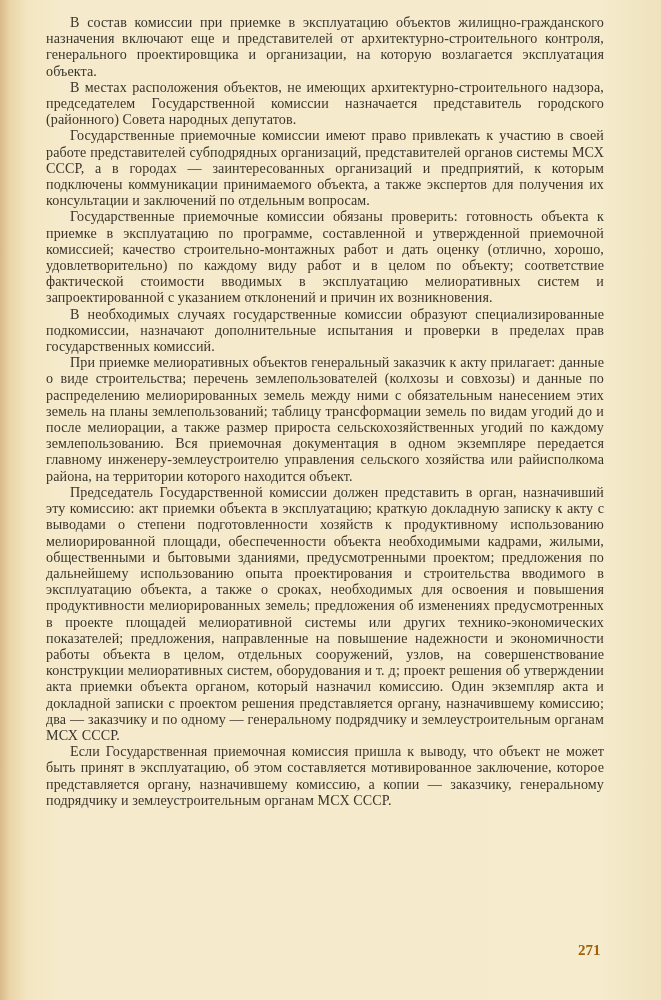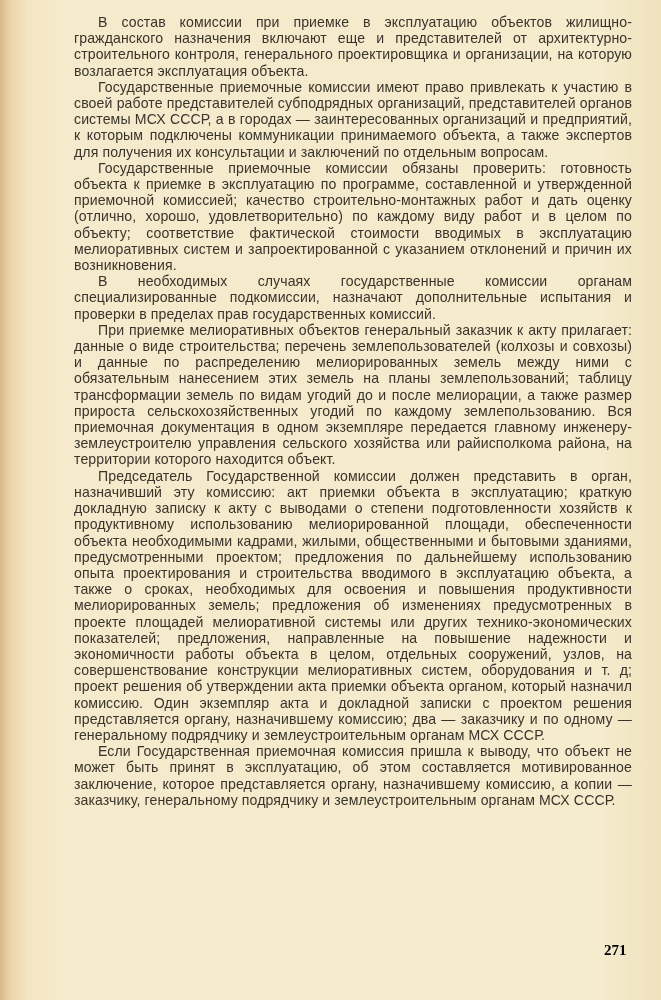--- a/index.html
+++ b/index.html
@@ -4,40 +4,41 @@
 <style>
   html, body { margin: 0; padding: 0; }
   body {
     width: 661px; height: 1000px; overflow: hidden;
     background: #f3e7c4;
     background-image:
       linear-gradient(90deg, #d9b98a 0px, #ead5a8 10px, #f3e6c2 28px, #f5eacb 60px, #f5ebcd 600px, #efe2bd 661px);
     position: relative;
   }
   .page {
-    position: absolute; left: 74px; top: 14px; width: 558px;
-    font-family: Liberation Sans, sans-serif;
+    position: absolute; left: 46px; top: 14px; width: 558px;
+    font-family: Liberation Serif, serif;
     font-size: 14.1px; line-height: 16.2px;
     color: #3a342c;
     text-align: justify;
     letter-spacing: 0.1px;
   }
   .page p { margin: 0; text-indent: 24px; }
   .page-number {
     position: absolute; left: 578px; top: 942px;
     font-family: "Liberation Serif", "DejaVu Serif", serif;
-    font-weight: bold; font-size: 15px; color: #000000; margin-left: 26px;
+    font-weight: bold; font-size: 15px; color: #a16207;
   }
 </style>
 </head>
 <body>
 
 <div class="page">
   <p>В состав комиссии при приемке в эксплуатацию объектов жилищно-гражданского назначения включают еще и представителей от архитектурно-строительного контроля, генерального проектировщика и организации, на которую возлагается эксплуатация объекта.</p>
+  <p>В местах расположения объектов, не имеющих архитектурно-строительного надзора, председателем Государственной комиссии назначается представитель городского (районного) Совета народных депутатов.</p>
   <p>Государственные приемочные комиссии имеют право привлекать к участию в своей работе представителей субподрядных организаций, представителей органов системы МСХ СССР, а в городах — заинтересованных организаций и предприятий, к которым подключены коммуникации принимаемого объекта, а также экспертов для получения их консультации и заключений по отдельным вопросам.</p>
   <p>Государственные приемочные комиссии  обязаны проверить: готовность объекта к приемке в эксплуатацию по программе, составленной и утвержденной приемочной комиссией; качество строительно-монтажных работ и дать оценку (отлично, хорошо, удовлетворительно) по каждому виду работ и в целом по объекту; соответствие фактической стоимости вводимых в эксплуатацию мелиоративных систем и запроектированной с указанием отклонений и причин их возникновения.</p>
-  <p>В необходимых случаях государственные комиссии органам специализированные подкомиссии, назначают дополнительные испытания и проверки в пределах прав государственных комиссий.</p>
+  <p>В необходимых случаях государственные комиссии образуют специализированные подкомиссии, назначают дополнительные испытания и проверки в пределах прав государственных комиссий.</p>
   <p>При приемке мелиоративных объектов генеральный заказчик к акту прилагает: данные о виде строительства; перечень землепользователей (колхозы и совхозы) и данные по распределению мелиорированных земель между ними с обязательным нанесением этих земель на планы землепользований; таблицу трансформации земель по видам угодий до и после мелиорации, а также размер прироста сельскохозяйственных угодий по каждому землепользованию. Вся приемочная документация в одном экземпляре передается главному инженеру-землеустроителю управления сельского хозяйства или райисполкома района, на территории которого находится объект.</p>
   <p>Председатель Государственной комиссии должен представить в орган, назначивший эту комиссию: акт приемки объекта в эксплуатацию; краткую докладную записку к акту с выводами о степени подготовленности хозяйств к продуктивному использованию мелиорированной площади, обеспеченности объекта необходимыми кадрами, жилыми, общественными и бытовыми зданиями, предусмотренными проектом; предложения по дальнейшему использованию опыта проектирования и строительства вводимого в эксплуатацию объекта, а также о сроках, необходимых для освоения и повышения продуктивности мелиорированных земель; предложения об изменениях предусмотренных в проекте площадей мелиоративной системы или других технико-экономических показателей; предложения, направленные на повышение надежности и экономичности работы объекта в целом, отдельных сооружений, узлов, на совершенствование конструкции мелиоративных систем, оборудования и т. д; проект решения об утверждении акта приемки объекта органом, который назначил комиссию. Один  экземпляр акта и докладной записки с проектом решения представляется органу, назначившему комиссию; два — заказчику и по одному — генеральному подрядчику и землеустроительным органам МСХ СССР.</p>
   <p>Если Государственная приемочная комиссия пришла к выводу, что объект не может быть принят в эксплуатацию, об этом составляется мотивированное заключение, которое представляется органу, назначившему комиссию, а копии — заказчику, генеральному подрядчику и землеустроительным органам МСХ СССР.</p>
 </div>
 
 <div class="page-number">271</div>
 
 </body></html>

